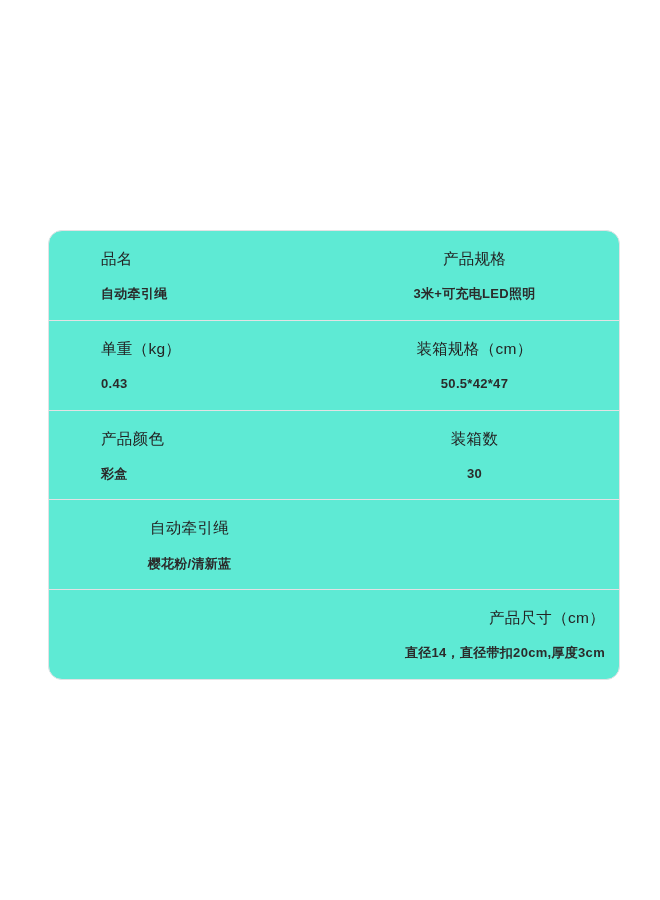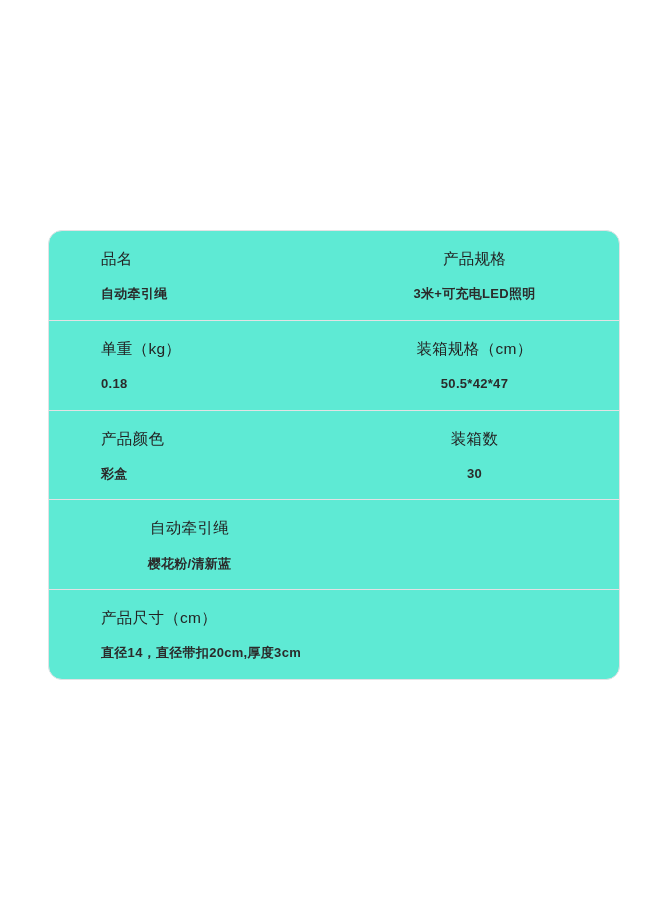--- a/index.html
+++ b/index.html
@@ -27,20 +27,21 @@
   }
 
   .spec-row {
     display: flex;
     box-sizing: border-box;
     padding: 16px 0 16px 0;
     border-bottom: 1px solid #e2e2e4;
   }
   .spec-row:last-child {
     border-bottom: none;
+    text-align: right;
   }
 
   .cell {
     box-sizing: border-box;
     padding: 0 14px 0 52px;
   }
   .cell.left {
     width: 50%;
   }
   .cell.right {
@@ -81,21 +82,21 @@
     </div>
     <div class="cell right">
       <div class="label">产品规格</div>
       <div class="value">3米+可充电LED照明</div>
     </div>
   </div>
 
   <div class="spec-row">
     <div class="cell left">
       <div class="label">单重（kg）</div>
-      <div class="value">0.18</div>
+      <div class="value">0.43</div>
     </div>
     <div class="cell right">
       <div class="label">装箱规格（cm）</div>
       <div class="value">50.5*42*47</div>
     </div>
   </div>
 
   <div class="spec-row">
     <div class="cell left">
       <div class="label">产品颜色</div>

